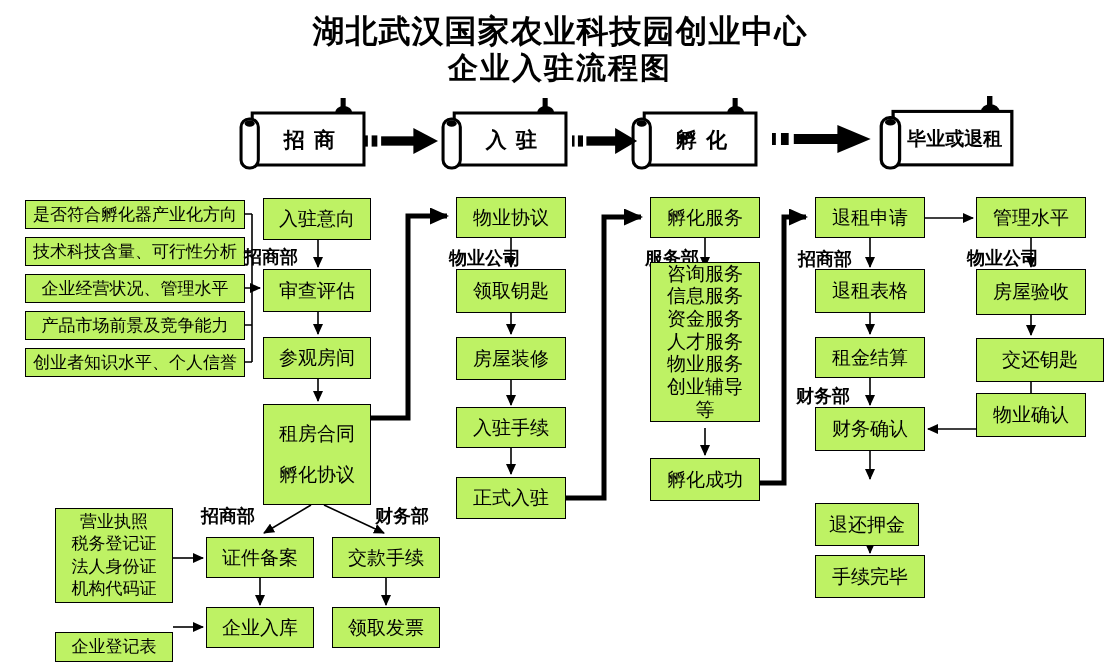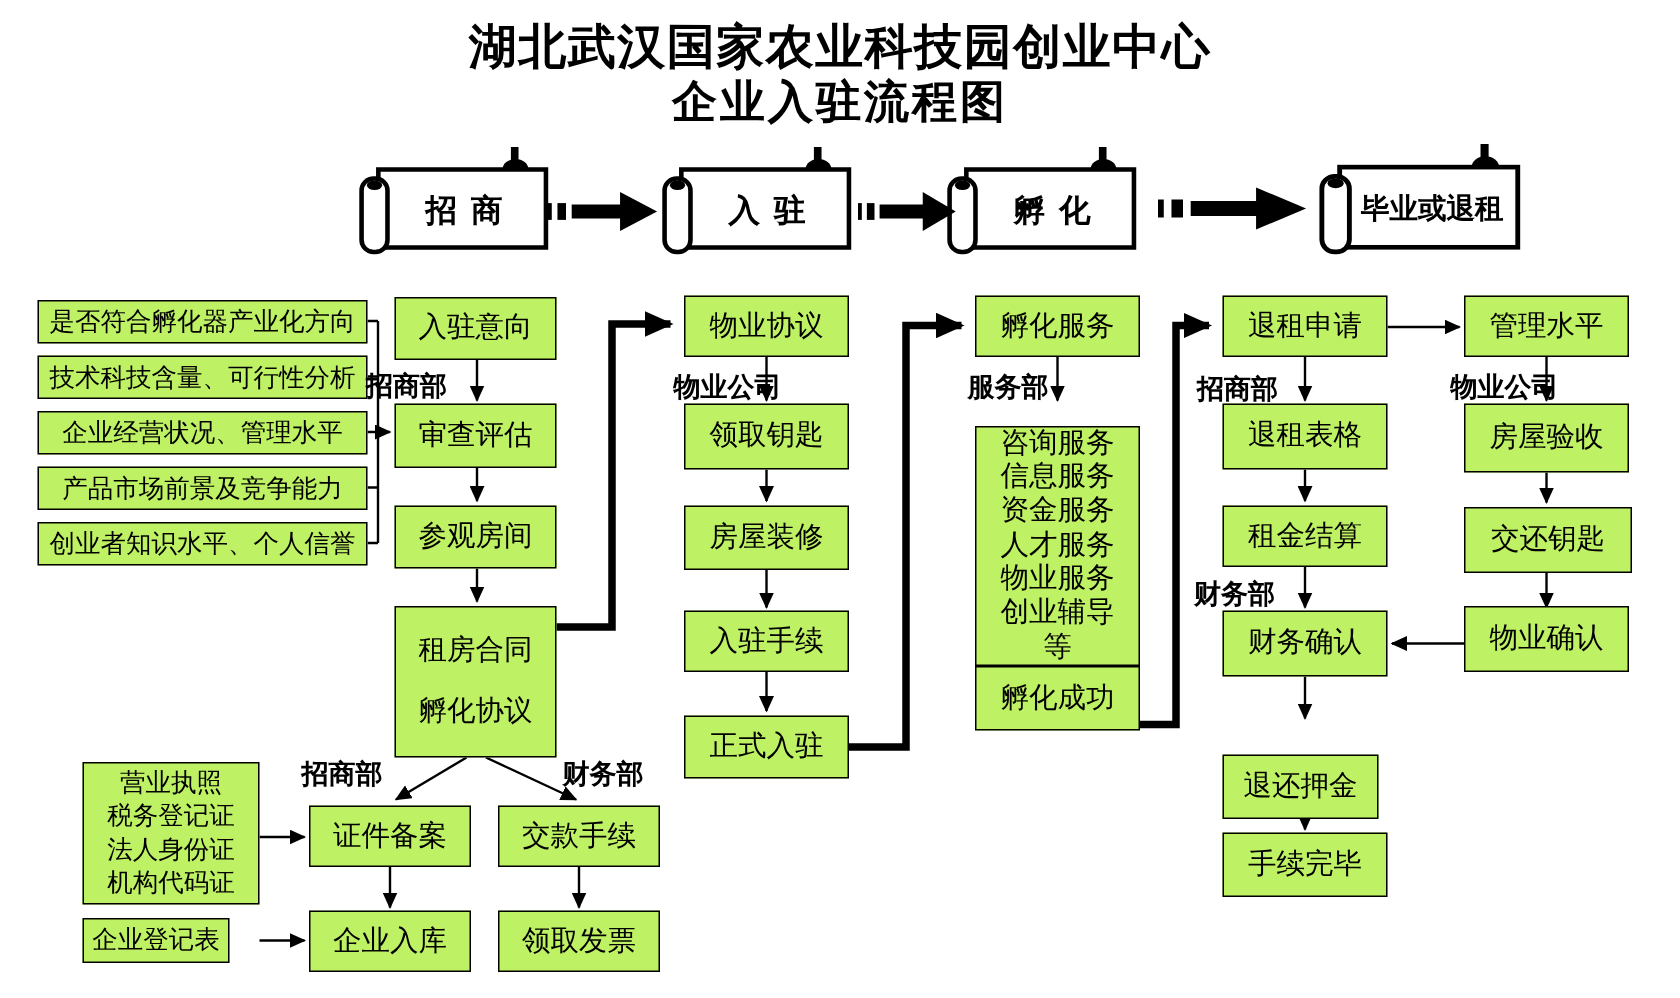--- a/index.html
+++ b/index.html
@@ -157,56 +157,56 @@
     <div>租房合同</div>
     <div>孵化协议</div>
   </div>
 
   <div class="box multi docs" style="left:55px;top:508px;width:118px;height:95px;">
     <div>营业执照</div>
     <div>税务登记证</div>
     <div>法人身份证</div>
     <div>机构代码证</div>
   </div>
-  <div class="box small" style="left:55px;top:612px;width:98px;height:30px;">企业登记表</div>
+  <div class="box small" style="left:55px;top:632px;width:118px;height:30px;">企业登记表</div>
   <div class="dept" style="left:201px;top:504px;">招商部</div>
   <div class="dept" style="left:375px;top:504px;">财务部</div>
   <div class="box" style="left:206px;top:537px;width:108px;height:41px;">证件备案</div>
   <div class="box" style="left:332px;top:537px;width:108px;height:41px;">交款手续</div>
   <div class="box" style="left:206px;top:607px;width:108px;height:41px;">企业入库</div>
   <div class="box" style="left:332px;top:607px;width:108px;height:41px;">领取发票</div>
 
   <div class="box" style="left:456px;top:197px;width:110px;height:41px;">物业协议</div>
   <div class="dept" style="left:449px;top:246px;">物业公司</div>
   <div class="box" style="left:456px;top:269px;width:110px;height:44px;">领取钥匙</div>
   <div class="box" style="left:456px;top:337px;width:110px;height:43px;">房屋装修</div>
   <div class="box" style="left:456px;top:407px;width:110px;height:41px;">入驻手续</div>
   <div class="box" style="left:456px;top:477px;width:110px;height:42px;">正式入驻</div>
 
   <div class="box" style="left:650px;top:197px;width:110px;height:41px;">孵化服务</div>
   <div class="dept" style="left:645px;top:246px;">服务部</div>
-  <div class="box multi svc" style="left:650px;top:284px;width:110px;height:160px;">
+  <div class="box multi svc" style="left:650px;top:262px;width:110px;height:160px;">
     <div>咨询服务</div>
     <div>信息服务</div>
     <div>资金服务</div>
     <div>人才服务</div>
     <div>物业服务</div>
     <div>创业辅导</div>
     <div>等</div>
   </div>
-  <div class="box" style="left:650px;top:444px;width:110px;height:43px;">孵化成功</div>
+  <div class="box" style="left:650px;top:458px;width:110px;height:43px;">孵化成功</div>
 
   <div class="box" style="left:815px;top:197px;width:110px;height:41px;">退租申请</div>
   <div class="dept" style="left:798px;top:247px;">招商部</div>
   <div class="box" style="left:815px;top:269px;width:110px;height:44px;">退租表格</div>
   <div class="box" style="left:815px;top:337px;width:110px;height:41px;">租金结算</div>
   <div class="dept" style="left:796px;top:384px;">财务部</div>
   <div class="box" style="left:815px;top:407px;width:110px;height:44px;">财务确认</div>
   <div class="box" style="left:815px;top:503px;width:104px;height:43px;">退还押金</div>
   <div class="box" style="left:815px;top:555px;width:110px;height:43px;">手续完毕</div>
 
   <div class="box" style="left:976px;top:197px;width:110px;height:41px;">管理水平</div>
   <div class="dept" style="left:967px;top:246px;">物业公司</div>
   <div class="box" style="left:976px;top:269px;width:110px;height:46px;">房屋验收</div>
-  <div class="box" style="left:976px;top:338px;width:112px;height:44px;">交还钥匙</div>
-  <div class="box" style="left:976px;top:404px;width:110px;height:44px;">物业确认</div>
+  <div class="box" style="left:976px;top:338px;width:128px;height:44px;">交还钥匙</div>
+  <div class="box" style="left:976px;top:393px;width:110px;height:44px;">物业确认</div>
 
 </div>
 
 </body></html>

